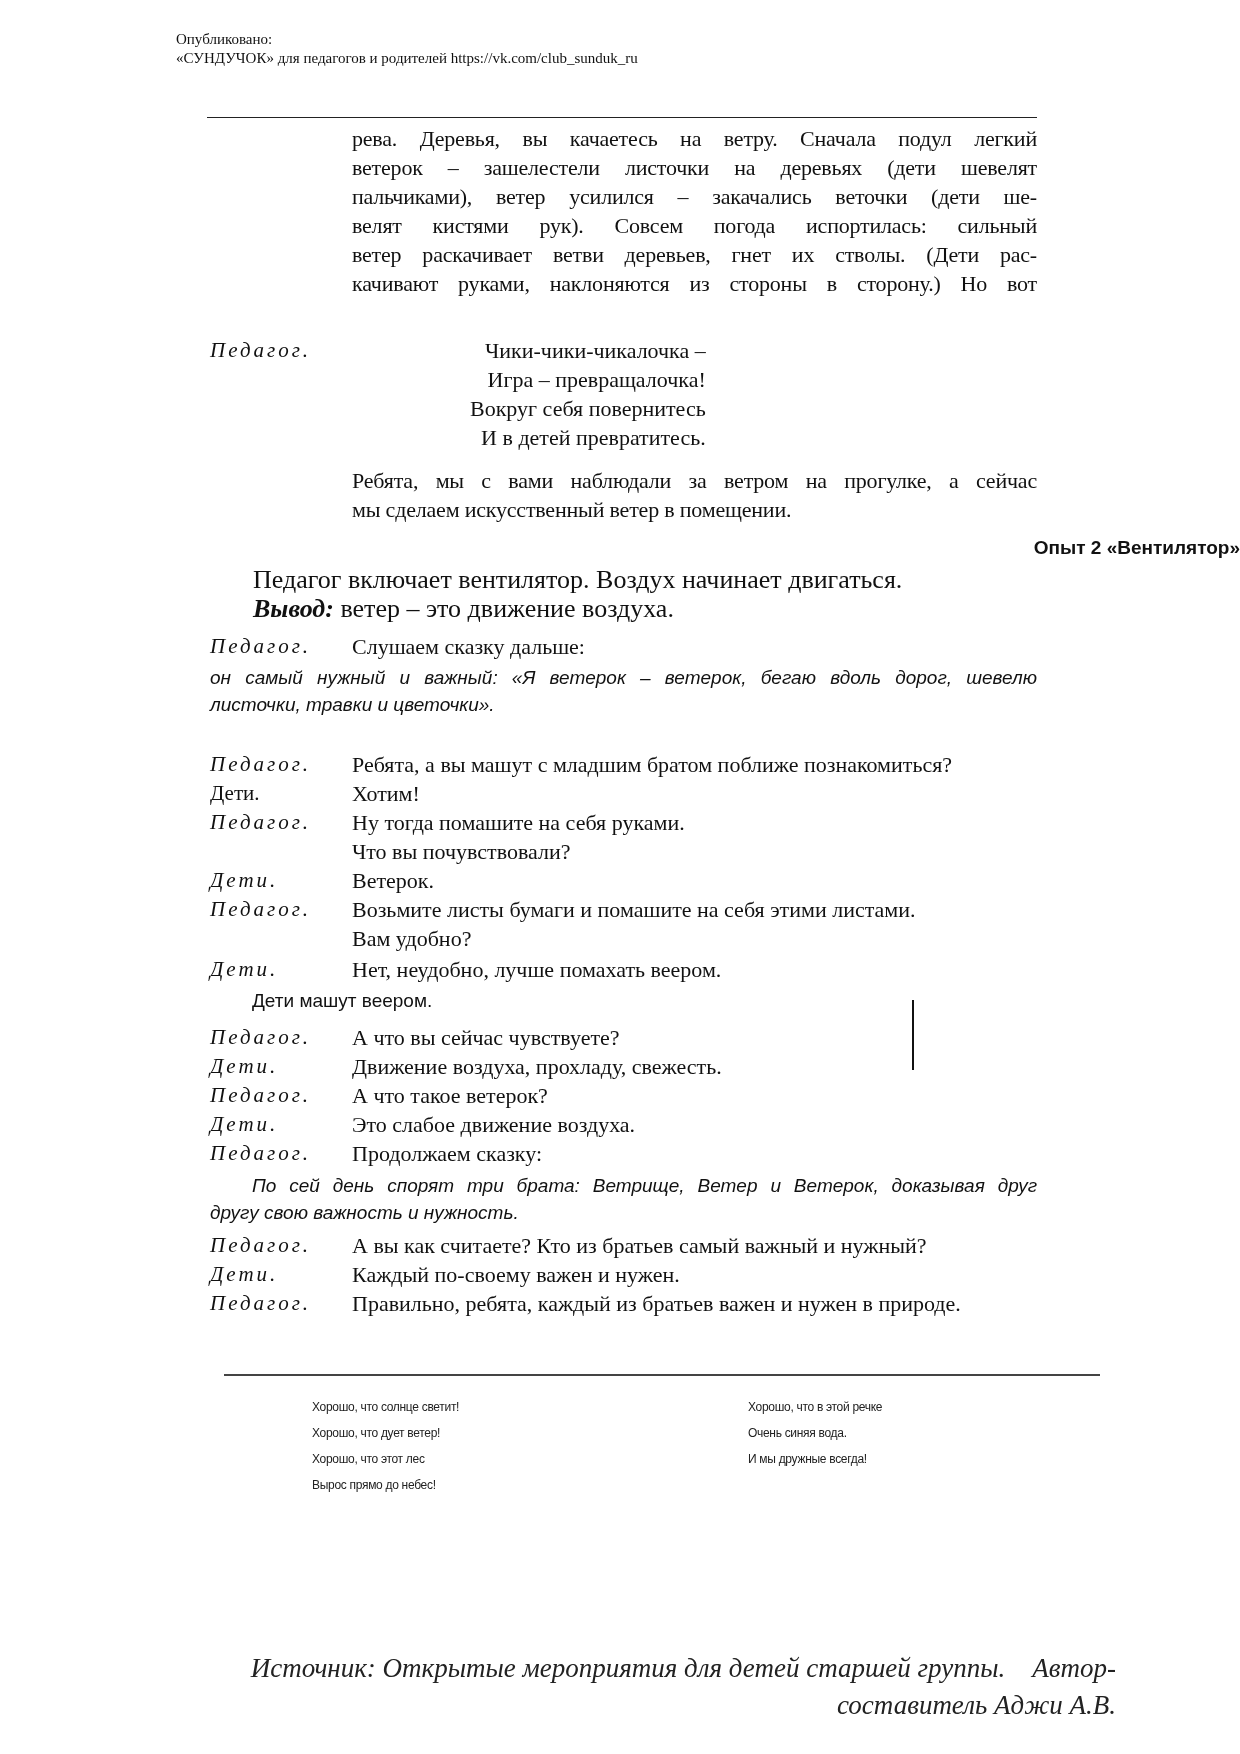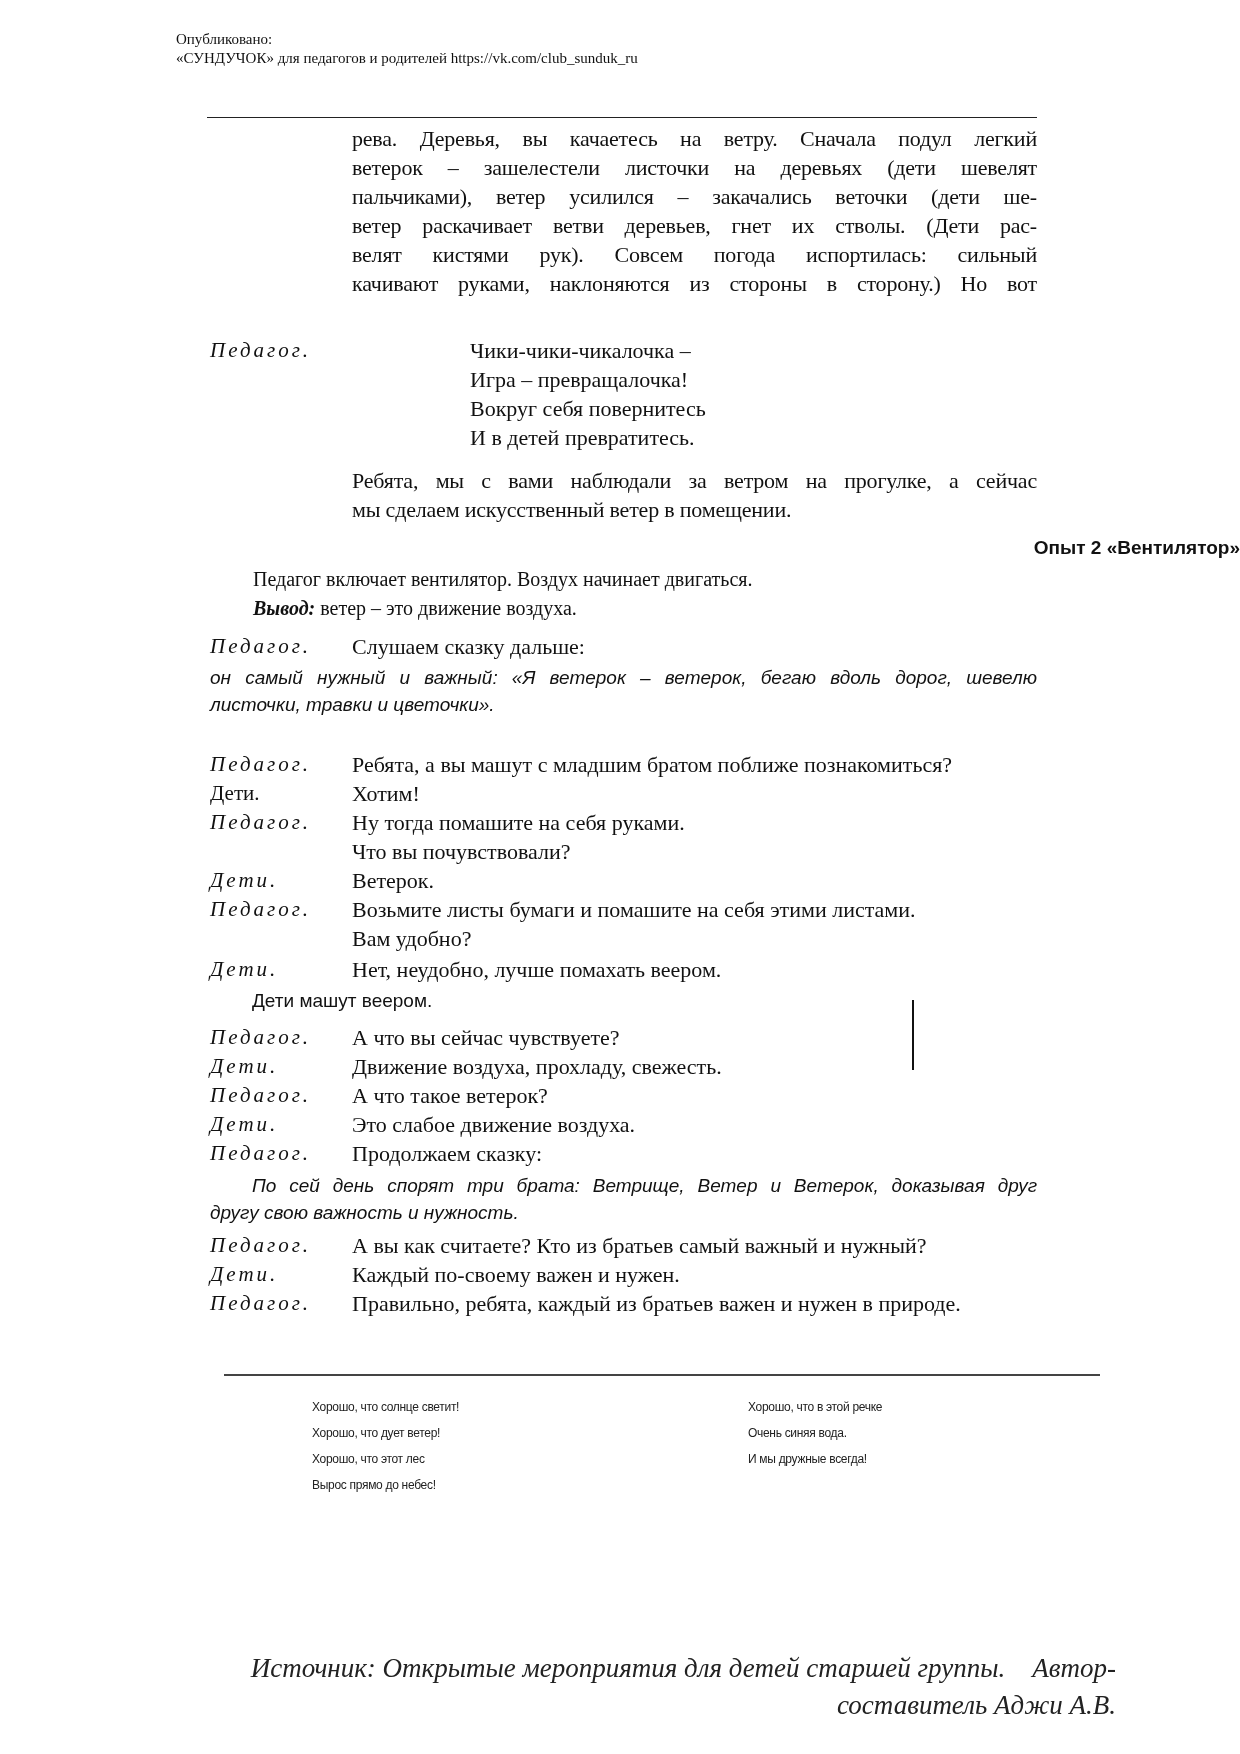--- a/index.html
+++ b/index.html
@@ -12,21 +12,21 @@
     .sans { font-family: "Liberation Sans", sans-serif; font-size: 19px; line-height: 27px; color: #111; }
     .para { left: 352px; width: 685px; text-align: justify; }
     .para .line { display: block; text-align: justify; text-align-last: justify; white-space: nowrap; }
     .para .line.last { text-align-last: left; }
     .spk { left: 210px; font-family: "Liberation Serif", serif; font-style: italic; font-size: 21px; letter-spacing: 3px; line-height: 29px; }
     .spk.plain { font-style: normal; letter-spacing: 0; }
     .rep { left: 352px; font-family: "Liberation Serif", serif; font-size: 22px; line-height: 29px; white-space: nowrap; }
     .poem { left: 470px; font-family: "Liberation Serif", serif; font-size: 22px; line-height: 29px; }
     .poem div { white-space: nowrap; }
     .heading { left: 0; width: 1240px; text-align: right; font-family: "Liberation Sans", sans-serif; font-weight: bold; font-size: 19px; }
-    .indent-line { left: 253px; font-family: "Liberation Serif", serif; font-size: 20px; line-height: 29px; white-space: nowrap; }
+    .indent-line { left: 253px; font-family: "Liberation Serif", serif; font-size: 26px; line-height: 29px; white-space: nowrap; }
     .italic-sans { font-family: "Liberation Sans", sans-serif; font-style: italic; font-size: 19px; line-height: 27px; }
     .story { left: 210px; width: 827px; }
     .story .line { display: block; white-space: nowrap; text-align: justify; text-align-last: justify; }
     .story .line.first { padding-left: 42px; }
     .story .line.last { text-align-last: left; }
     .bold-italic { font-weight: bold; font-style: italic; }
     .poem-col { font-family: "Liberation Sans", sans-serif; font-size: 12px; line-height: 26px; color: #222; letter-spacing: -0.3px; }
     .poem-col div { white-space: nowrap; }
     .source { left: 176px; top: 1650px; width: 940px; font-family: "Liberation Serif", serif; font-style: italic; font-size: 27px; line-height: 37px; color: #222; text-align: right; }
     .margin-mark { left: 912px; top: 1000px; width: 2px; height: 70px; background: #111; }
@@ -38,27 +38,27 @@
   <div>Опубликовано:</div>
   <div>«СУНДУЧОК» для педагогов и родителей https://vk.com/club_sunduk_ru</div>
 </div>
 
 <div class="abs rule-top"></div>
 
 <div class="abs para serif" style="top:124px;">
   <span class="line">рева. Деревья, вы качаетесь на ветру. Сначала подул легкий</span>
   <span class="line">ветерок – зашелестели листочки на деревьях (дети шевелят</span>
   <span class="line">пальчиками), ветер усилился – закачались веточки (дети ше-</span>
+  <span class="line">велят кистями рук). Совсем погода испортилась: сильный</span>
   <span class="line">ветер раскачивает ветви деревьев, гнет их стволы. (Дети рас-</span>
-  <span class="line">велят кистями рук). Совсем погода испортилась: сильный</span>
   <span class="line">качивают руками, наклоняются из стороны в сторону.) Но вот</span>
 </div>
 
 <div class="abs spk" style="top:336px;">Педагог.</div>
-<div class="abs poem" style="top:336px;">
+<div class="abs poem" style="top:336px;text-align:right;">
   <div>Чики-чики-чикалочка –</div>
   <div>Игра – превращалочка!</div>
   <div>Вокруг себя повернитесь</div>
   <div>И в детей превратитесь.</div>
 </div>
 
 <div class="abs para serif" style="top:466px;">
   <span class="line">Ребята, мы с вами наблюдали за ветром на прогулке, а сейчас</span>
   <span class="line last">мы сделаем искусственный ветер в помещении.</span>
 </div>

